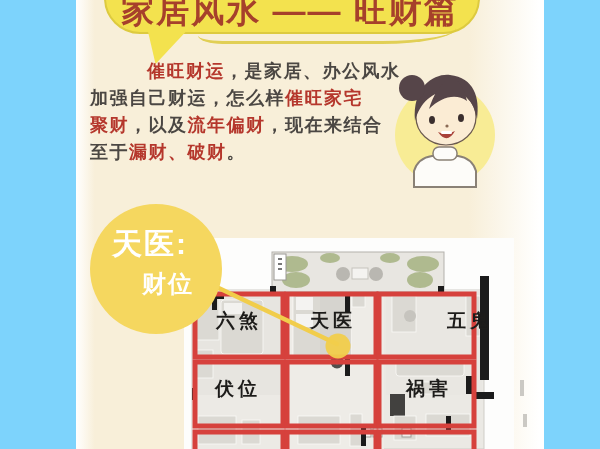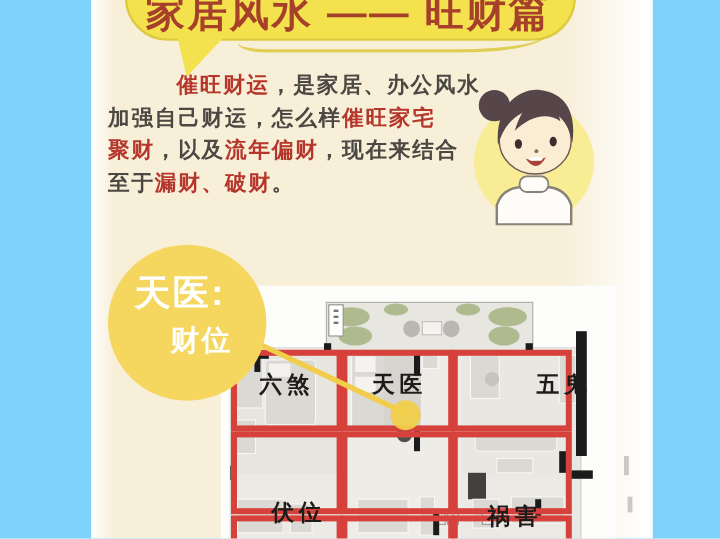--- a/index.html
+++ b/index.html
@@ -35,21 +35,21 @@
         background:var(--callout-yellow);z-index:7;}
   .callout .c1{position:absolute;left:22px;top:20px;font-size:30px;font-weight:700;
         letter-spacing:2px;color:var(--callout-text);}
   .callout .c2{position:absolute;left:52px;top:64px;font-size:24px;font-weight:800;
         letter-spacing:2px;color:var(--callout-text);}
   
   .plan{position:absolute;left:180px;top:238px;width:350px;height:211px;z-index:2;}
   .plan-label{position:absolute;z-index:6;width:66px;text-align:center;font-size:19px;font-weight:900;
         letter-spacing:4px;color:var(--label-black);font-family:"DejaVu Serif","Liberation Serif",serif;}
   .lab-tl{left:206px;top:308px;} .lab-tc{left:300px;top:308px;} .lab-tr{left:396px;top:308px;margin-left:41px;}
-  .lab-ml{left:216px;top:376px;margin-top:38px;} .lab-mr{left:396px;top:376px;margin-top:42px;}
+  .lab-ml{left:205px;top:376px;} .lab-mr{left:396px;top:376px;}
   .gridline{fill:none;stroke:var(--grid-red);stroke-width:5;}
   .wall{fill:#1b1b1b;} .furn{fill:#dbd9d3;stroke:#fbfaf8;stroke-width:.8;}
   .plant{fill:#a9b586;opacity:.9;}
 </style>
 </head>
 <body>
 
 <div class="stage">
   <div class="card"></div>
 

